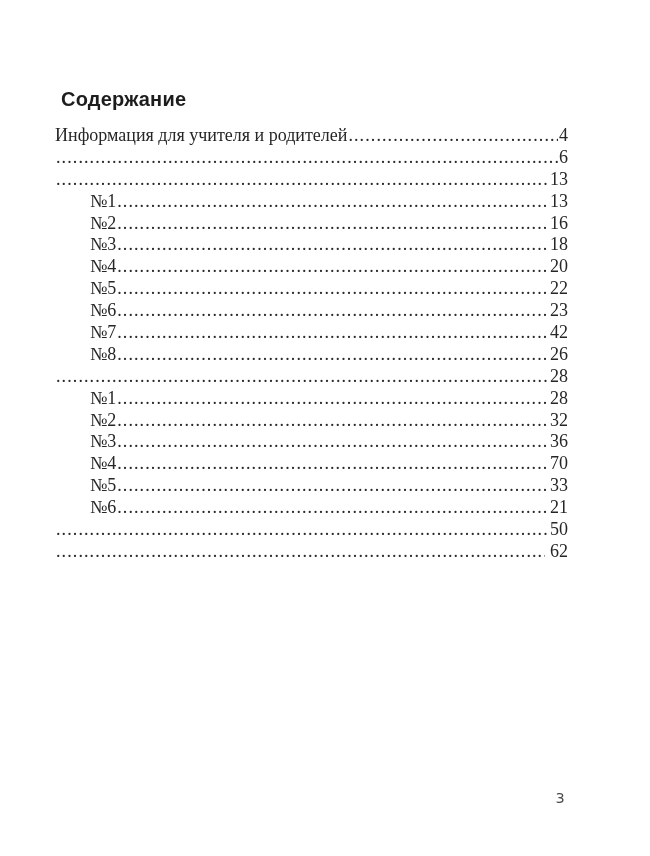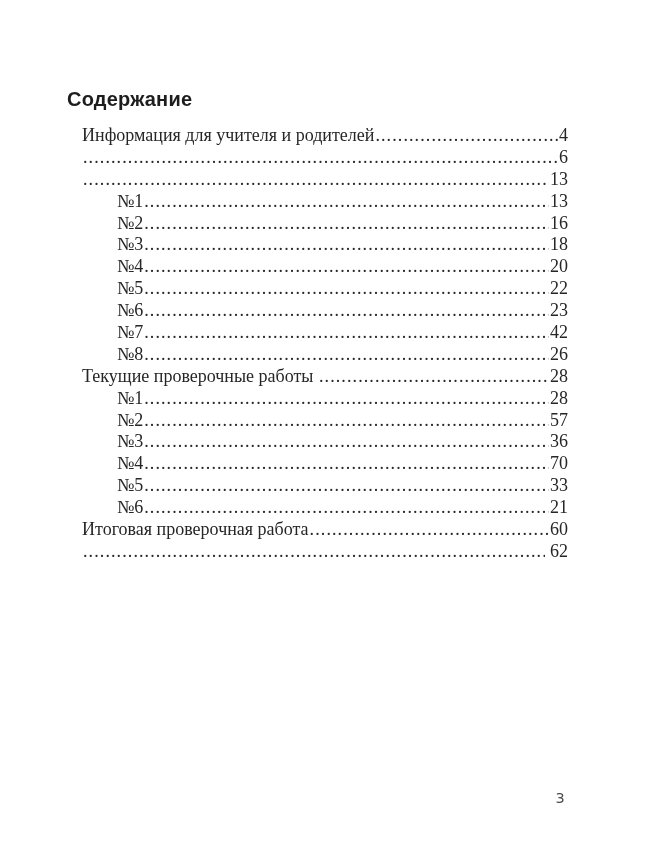--- a/index.html
+++ b/index.html
@@ -10,31 +10,30 @@
   .page {
     position: relative;
     width: 650px;
     height: 856px;
     box-sizing: border-box;
     background: #ffffff;
     padding: 88px 82px 0 55px;
     overflow: hidden;
   }
   .page-title {
-    margin: 0 0 14px 12px;
+    margin: 0 0 14px 6px;
     font-family: "Liberation Sans", sans-serif;
     font-weight: 700;
     font-size: 20px;
     line-height: 23px;
     letter-spacing: 0.2px;
     color: #1d1d1d;
   }
   .toc {
     color: #262626;
-    margin-left: 27px;
   }
   .toc-row {
     display: flex;
     align-items: baseline;
     height: 21.9px;
     font-family: "Liberation Serif", serif;
     font-size: 18px;
     line-height: 21.9px;
     font-weight: 400;
   }
@@ -125,33 +124,32 @@
     <span class="toc-label">№7</span>
     <span class="toc-leader" aria-hidden="true">................................................................................................................................................................</span>
     <span class="toc-page">42</span>
   </div>
       <div class="toc-row level-1">
     <span class="toc-label">№8</span>
     <span class="toc-leader" aria-hidden="true">................................................................................................................................................................</span>
     <span class="toc-page">26</span>
   </div>
       <div class="toc-row level-0">
-    <span class="toc-label">Текущие проверочные работы </span>
     <span class="toc-leader" aria-hidden="true">................................................................................................................................................................</span>
     <span class="toc-page">28</span>
   </div>
       <div class="toc-row level-1">
     <span class="toc-label">№1</span>
     <span class="toc-leader" aria-hidden="true">................................................................................................................................................................</span>
     <span class="toc-page">28</span>
   </div>
       <div class="toc-row level-1">
     <span class="toc-label">№2</span>
     <span class="toc-leader" aria-hidden="true">................................................................................................................................................................</span>
-    <span class="toc-page">57</span>
+    <span class="toc-page">32</span>
   </div>
       <div class="toc-row level-1">
     <span class="toc-label">№3</span>
     <span class="toc-leader" aria-hidden="true">................................................................................................................................................................</span>
     <span class="toc-page">36</span>
   </div>
       <div class="toc-row level-1">
     <span class="toc-label">№4</span>
     <span class="toc-leader" aria-hidden="true">................................................................................................................................................................</span>
     <span class="toc-page">70</span>
@@ -160,23 +158,22 @@
     <span class="toc-label">№5</span>
     <span class="toc-leader" aria-hidden="true">................................................................................................................................................................</span>
     <span class="toc-page">33</span>
   </div>
       <div class="toc-row level-1">
     <span class="toc-label">№6</span>
     <span class="toc-leader" aria-hidden="true">................................................................................................................................................................</span>
     <span class="toc-page">21</span>
   </div>
       <div class="toc-row level-0">
-    <span class="toc-label">Итоговая проверочная работа</span>
     <span class="toc-leader" aria-hidden="true">................................................................................................................................................................</span>
-    <span class="toc-page">60</span>
+    <span class="toc-page">50</span>
   </div>
       <div class="toc-row level-0 justified">
     <span class="toc-leader" aria-hidden="true">................................................................................................................................................................</span>
     <span class="toc-page"> 62</span>
   </div>
     </nav>
 
   <div class="folio">3</div>
 </div>
 

